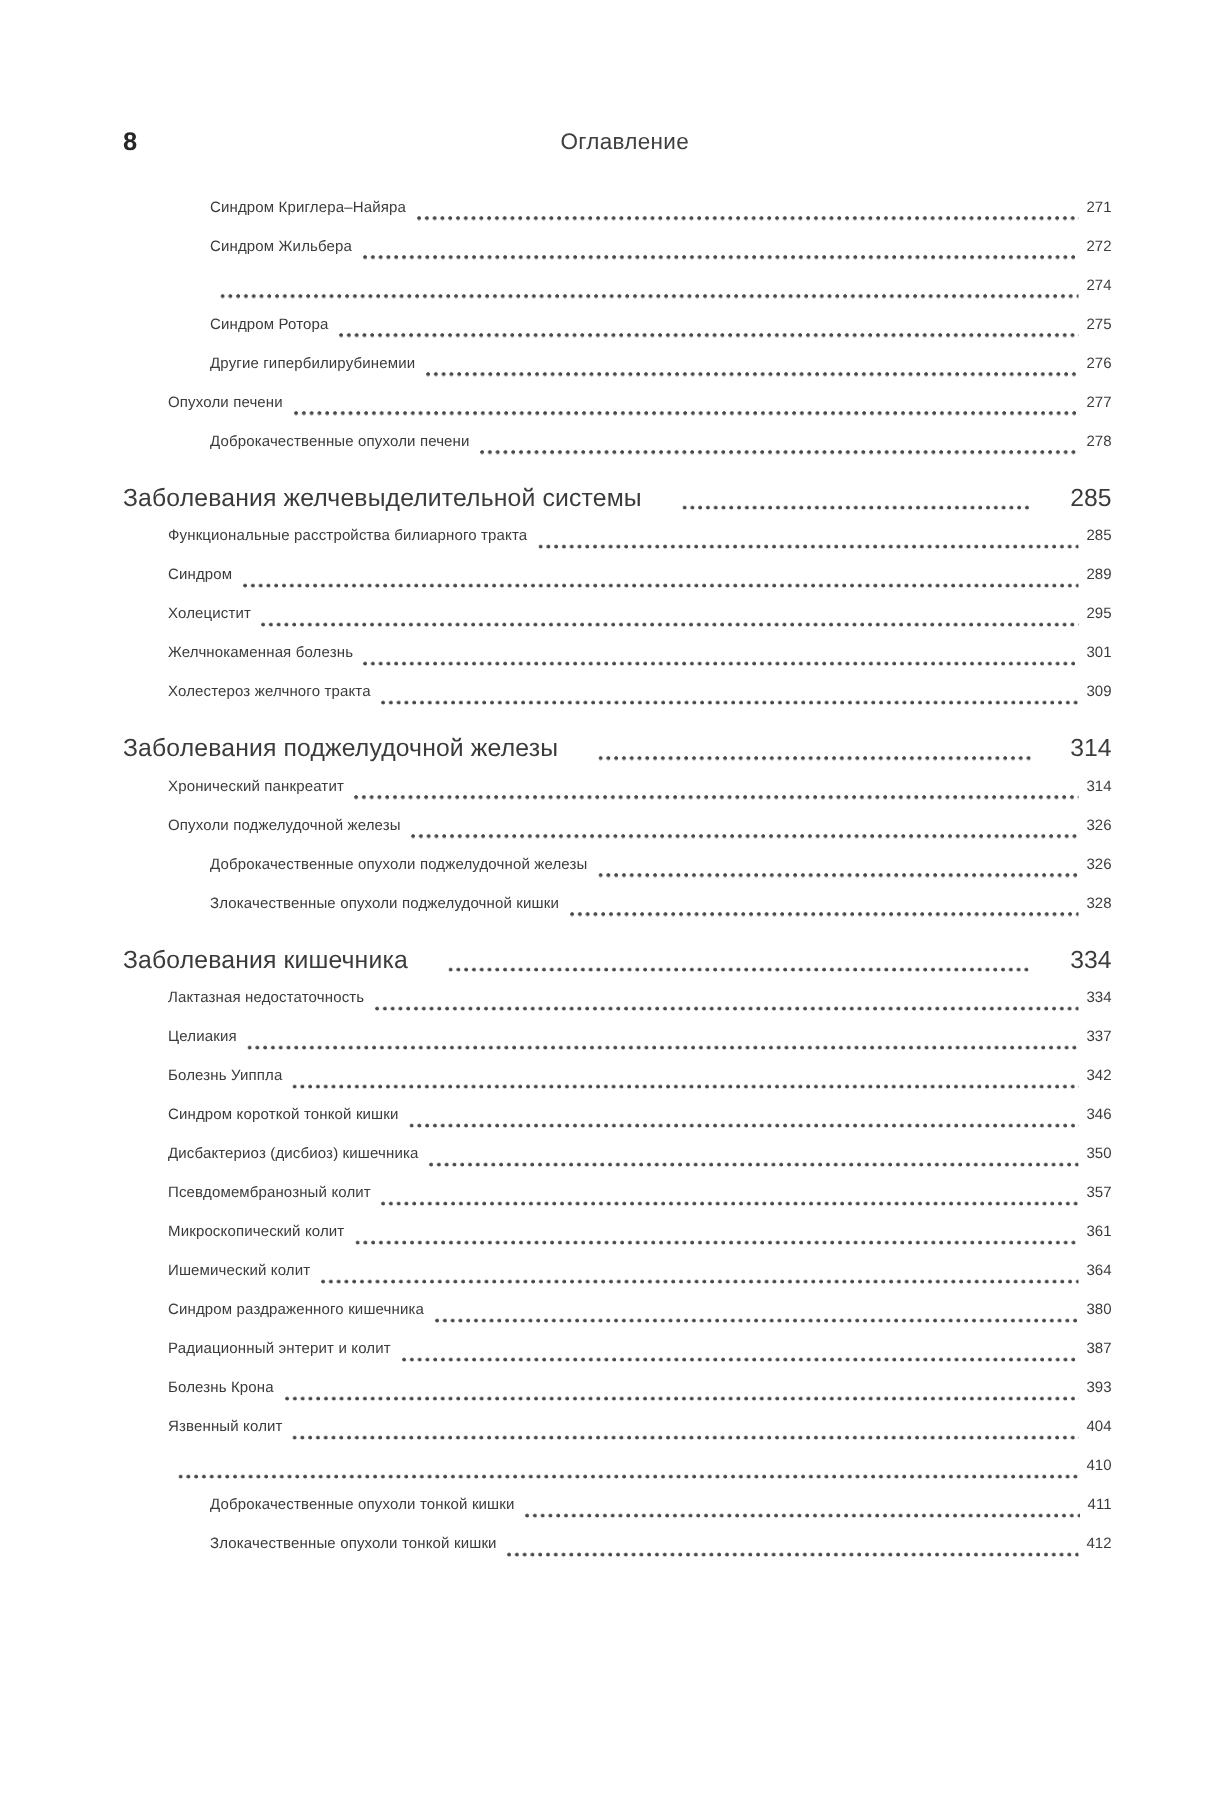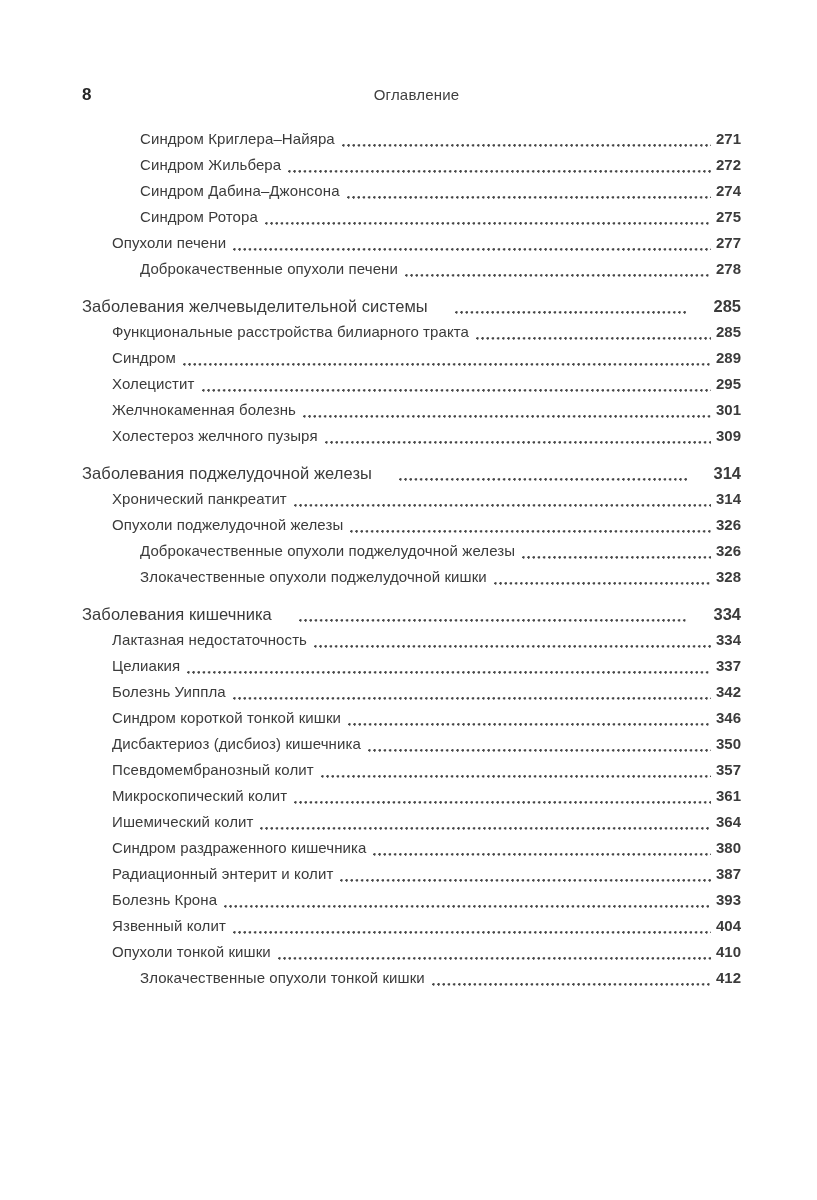--- a/index.html
+++ b/index.html
@@ -47,21 +47,21 @@
   }
   .toc {
     position: absolute;
     top: 126px;
     left: 82px;
     right: 76px;
   }
   .toc-row {
     display: flex;
     height: 26px;
-    font-size: 15px;
+    font-size: 10px;
   }
   .toc-row.l0 {
     margin-top: 11px;
     font-size: 16.5px;
     padding-left: 0;
     gap: 20px;
   }
   .toc-row.l1 { padding-left: 30px; }
   .toc-row.l2 { padding-left: 58px; }
   .toc-label {
@@ -82,21 +82,20 @@
     bottom: 5px;
     height: 3px;
     background-image: radial-gradient(circle at 1.4px 1.4px, #474747 1.05px, rgba(0,0,0,0) 1.45px);
     background-size: 5.2px 3px;
     background-repeat: repeat-x;
   }
   .toc-page {
     line-height: 26px;
     white-space: nowrap;
     text-align: center;
-    font-weight: bold;
   }
 </style>
 </head>
 <body>
 
 <div class="page">
 
   <div class="page-header">
     <span class="page-number">8</span>
     <span class="running-title">Оглавление</span>
@@ -109,31 +108,35 @@
     <span class="toc-page">271</span>
   </div>
 
   <div class="toc-row l2">
     <span class="toc-label">Синдром Жильбера</span>
     <span class="toc-leader"></span>
     <span class="toc-page">272</span>
   </div>
 
   <div class="toc-row l2">
-    <span class="toc-label">Синдром Дабина–Джонсона</span>
     <span class="toc-leader"></span>
     <span class="toc-page">274</span>
   </div>
 
   <div class="toc-row l2">
     <span class="toc-label">Синдром Ротора</span>
     <span class="toc-leader"></span>
     <span class="toc-page">275</span>
   </div>
 
+  <div class="toc-row l2">
+    <span class="toc-label">Другие гипербилирубинемии</span>
+    <span class="toc-leader"></span>
+    <span class="toc-page">276</span>
+  </div>
 
   <div class="toc-row l1">
     <span class="toc-label">Опухоли печени</span>
     <span class="toc-leader"></span>
     <span class="toc-page">277</span>
   </div>
 
   <div class="toc-row l2">
     <span class="toc-label">Доброкачественные опухоли печени</span>
     <span class="toc-leader"></span>
@@ -165,21 +168,21 @@
     <span class="toc-page">295</span>
   </div>
 
   <div class="toc-row l1">
     <span class="toc-label">Желчнокаменная болезнь</span>
     <span class="toc-leader"></span>
     <span class="toc-page">301</span>
   </div>
 
   <div class="toc-row l1">
-    <span class="toc-label">Холестероз желчного пузыря</span>
+    <span class="toc-label">Холестероз желчного тракта</span>
     <span class="toc-leader"></span>
     <span class="toc-page">309</span>
   </div>
 
   <div class="toc-row l0">
     <span class="toc-label">Заболевания поджелудочной железы</span>
     <span class="toc-leader"></span>
     <span class="toc-page">314</span>
   </div>
 
@@ -280,25 +283,29 @@
     <span class="toc-page">393</span>
   </div>
 
   <div class="toc-row l1">
     <span class="toc-label">Язвенный колит</span>
     <span class="toc-leader"></span>
     <span class="toc-page">404</span>
   </div>
 
   <div class="toc-row l1">
-    <span class="toc-label">Опухоли тонкой кишки</span>
     <span class="toc-leader"></span>
     <span class="toc-page">410</span>
   </div>
 
+  <div class="toc-row l2">
+    <span class="toc-label">Доброкачественные опухоли тонкой кишки</span>
+    <span class="toc-leader"></span>
+    <span class="toc-page">411</span>
+  </div>
 
   <div class="toc-row l2">
     <span class="toc-label">Злокачественные опухоли тонкой кишки</span>
     <span class="toc-leader"></span>
     <span class="toc-page">412</span>
   </div>
 
 </div>
 
 </div>

